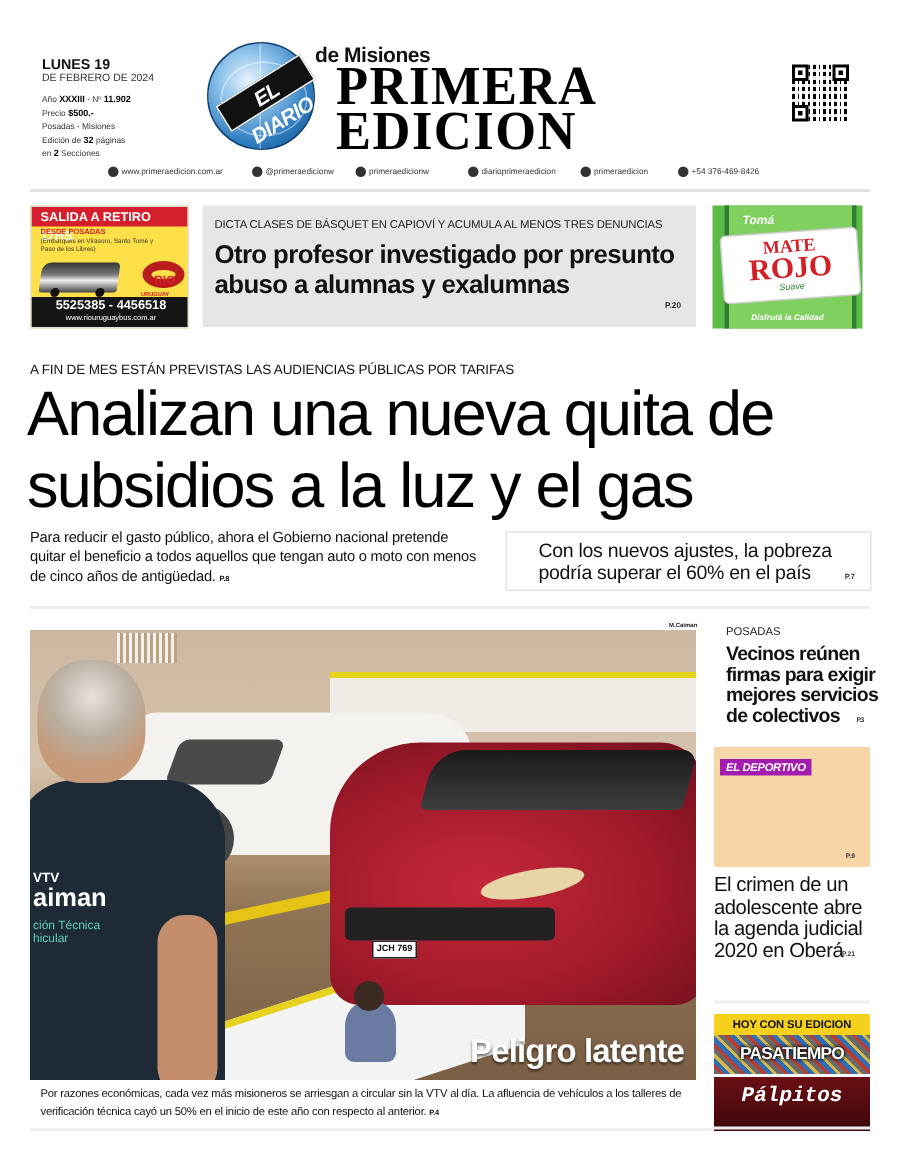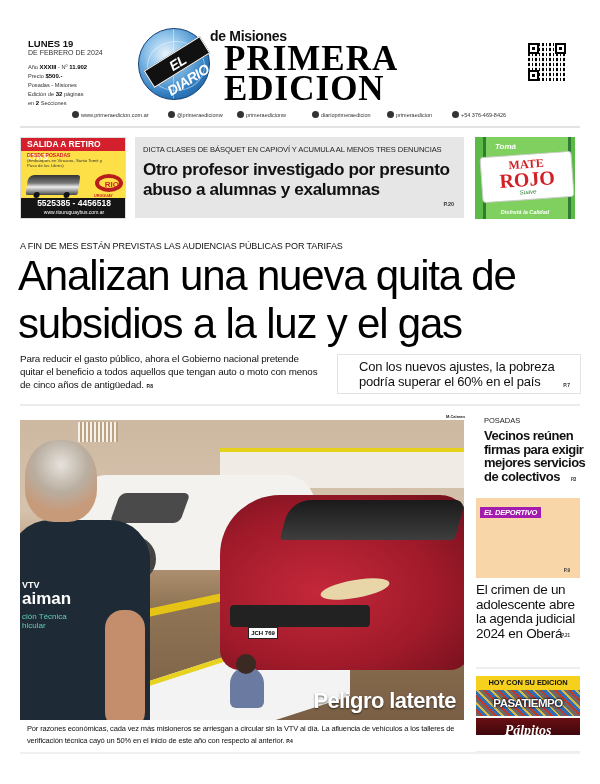--- a/index.html
+++ b/index.html
@@ -46,21 +46,21 @@
 
   
   .ad-bus { position: absolute; left: 20px; top: 137px; width: 106px; height: 82px; background: #fde047;
             border: 1px solid #ddd; overflow: hidden; }
   .ad-bus .hdr { background: #d4202c; color: #fff; font-weight: bold; font-size: 8.5px; height: 13px; line-height: 13px; padding-left: 6px; }
   .ad-bus .from { font-size: 5px; font-weight: bold; color: #d4202c; padding-left: 6px; margin-top: 1px; }
   .ad-bus .emb { font-size: 4.3px; color: #333; padding-left: 6px; line-height: 1.25; width: 88px; }
   .ad-bus .bus { position: absolute; left: 6px; top: 37px; width: 52px; height: 20px; background: linear-gradient(180deg,#333 0,#777 40%,#eee 60%,#444 100%);
                  border-radius: 6px 3px 2px 2px; transform: skewX(-8deg); }
   .ad-bus .bus::after { content: ""; position: absolute; left: 8px; bottom: -3px; width: 6px; height: 6px; border-radius: 50%; background: #111; box-shadow: 30px 0 0 #111; }
-  .ad-bus .rio { position: absolute; left: 74px; top: 36px; width: 28px; height: 18px; border: 4px solid #b91c1c; border-radius: 50%;
+  .ad-bus .rio { position: absolute; left: 74px; top: 36px; width: 28px; height: 18px; border: 6px solid #b91c1c; border-radius: 50%;
                  color: #d4202c; font-weight: bold; font-size: 8px; text-align: right; line-height: 14px; }
   .ad-bus .rio-sub { position: absolute; left: 73px; top: 56px; font-size: 3.8px; font-weight: bold; color: #d4202c; }
   .ad-bus .phones { position: absolute; left: 0; bottom: 0; width: 106px; height: 20px; background: #151515; color: #fff; text-align: center; }
   .ad-bus .phones .p { font-size: 8.5px; font-weight: bold; line-height: 11px; }
   .ad-bus .phones .u { font-size: 5px; line-height: 7px; }
 
   .teaser-top { position: absolute; left: 135px; top: 137px; width: 329px; height: 81px; background: #e6e6e6; padding: 8px 8px 0 8px; }
   .teaser-top .kicker { font-size: 7.6px; color: #222; letter-spacing: -0.1px; white-space: nowrap; }
   .teaser-top .headline { font-size: 17.2px; font-weight: bold; line-height: 1.17; color: #111; margin-top: 5px; letter-spacing: -0.4px; }
   .teaser-top .page { position: absolute; right: 10px; bottom: 11px; font-size: 5.5px; font-weight: bold; color: #333; }
@@ -130,22 +130,22 @@
   .sport-box .page { position: absolute; right: 10px; bottom: 5px; font-size: 4.5px; font-weight: bold; color: #333; }
   .crime { position: absolute; left: 476px; top: 583px; width: 104px; }
   .crime .h { font-size: 13.5px; line-height: 14.6px; color: #111; letter-spacing: -0.3px; }
   .crime .page { position: absolute; right: 10px; bottom: 3px; font-size: 4.5px; font-weight: bold; color: #333; }
   .crime-rule { position: absolute; left: 476px; top: 667px; width: 104px; height: 2px; background: #eee; }
 
   .promo { position: absolute; left: 476px; top: 676px; width: 104px; height: 70px; }
   .promo .hoy { height: 14px; background: #f5d01c; color: #111; font-weight: bold; font-size: 7.5px; text-align: center; line-height: 14px; letter-spacing: -0.1px; }
   .promo .pasa { height: 26px; background: repeating-linear-gradient(45deg, #6a6a6a 0 3px, #c0392b 3px 5px, #2f6db5 5px 8px, #d4b84a 8px 10px);
                  color: #fff; font-weight: bold; font-size: 11.5px; text-align: center; line-height: 26px; letter-spacing: -0.5px; text-shadow: 0 0 3px #000, 0 0 2px #000; }
-  .promo .palpitos { height: 19px; background: linear-gradient(180deg, #6a0f14, #3e070b); color: #fff; font-weight: bold; font-style: italic;
-                     font-family: Liberation Serif, serif; font-size: 14px; text-align: center; line-height: 26px; border-top: 2px solid #fff; }
+  .promo .palpitos { height: 38px; background: linear-gradient(180deg, #6a0f14, #3e070b); color: #fff; font-weight: bold; font-style: italic;
+                     font-family: Liberation Mono, monospace; font-size: 14px; text-align: center; line-height: 26px; border-top: 2px solid #fff; }
   .promo-rule { position: absolute; left: 476px; top: 751px; width: 104px; height: 2px; background: #eee; }
 </style>
 </head>
 <body>
 
 <header class="masthead">
   <div class="edition-info">
     <div class="day">LUNES 19</div>
     <div class="date">DE FEBRERO DE 2024</div>
     <div class="meta">
@@ -301,21 +301,21 @@
     <span class="page" style="margin-left:8px">P.3</span>
   </div>
 </article>
 
 <article class="sport-box">
   <span class="tag">EL DEPORTIVO</span>
   <div class="page">P.9</div>
 </article>
 
 <article class="crime">
-  <div class="h">El crimen de un adolescente abre la agenda judicial 2024 en Oberá</div>
+  <div class="h">El crimen de un adolescente abre la agenda judicial 2020 en Oberá</div>
   <div class="page">P.21</div>
 </article>
 <div class="crime-rule"></div>
 
 <div class="promo">
   <div class="hoy">HOY CON SU EDICION</div>
   <div class="pasa">PASATIEMPO</div>
   <div class="palpitos">Pálpitos</div>
 </div>
 <div class="promo-rule"></div>

